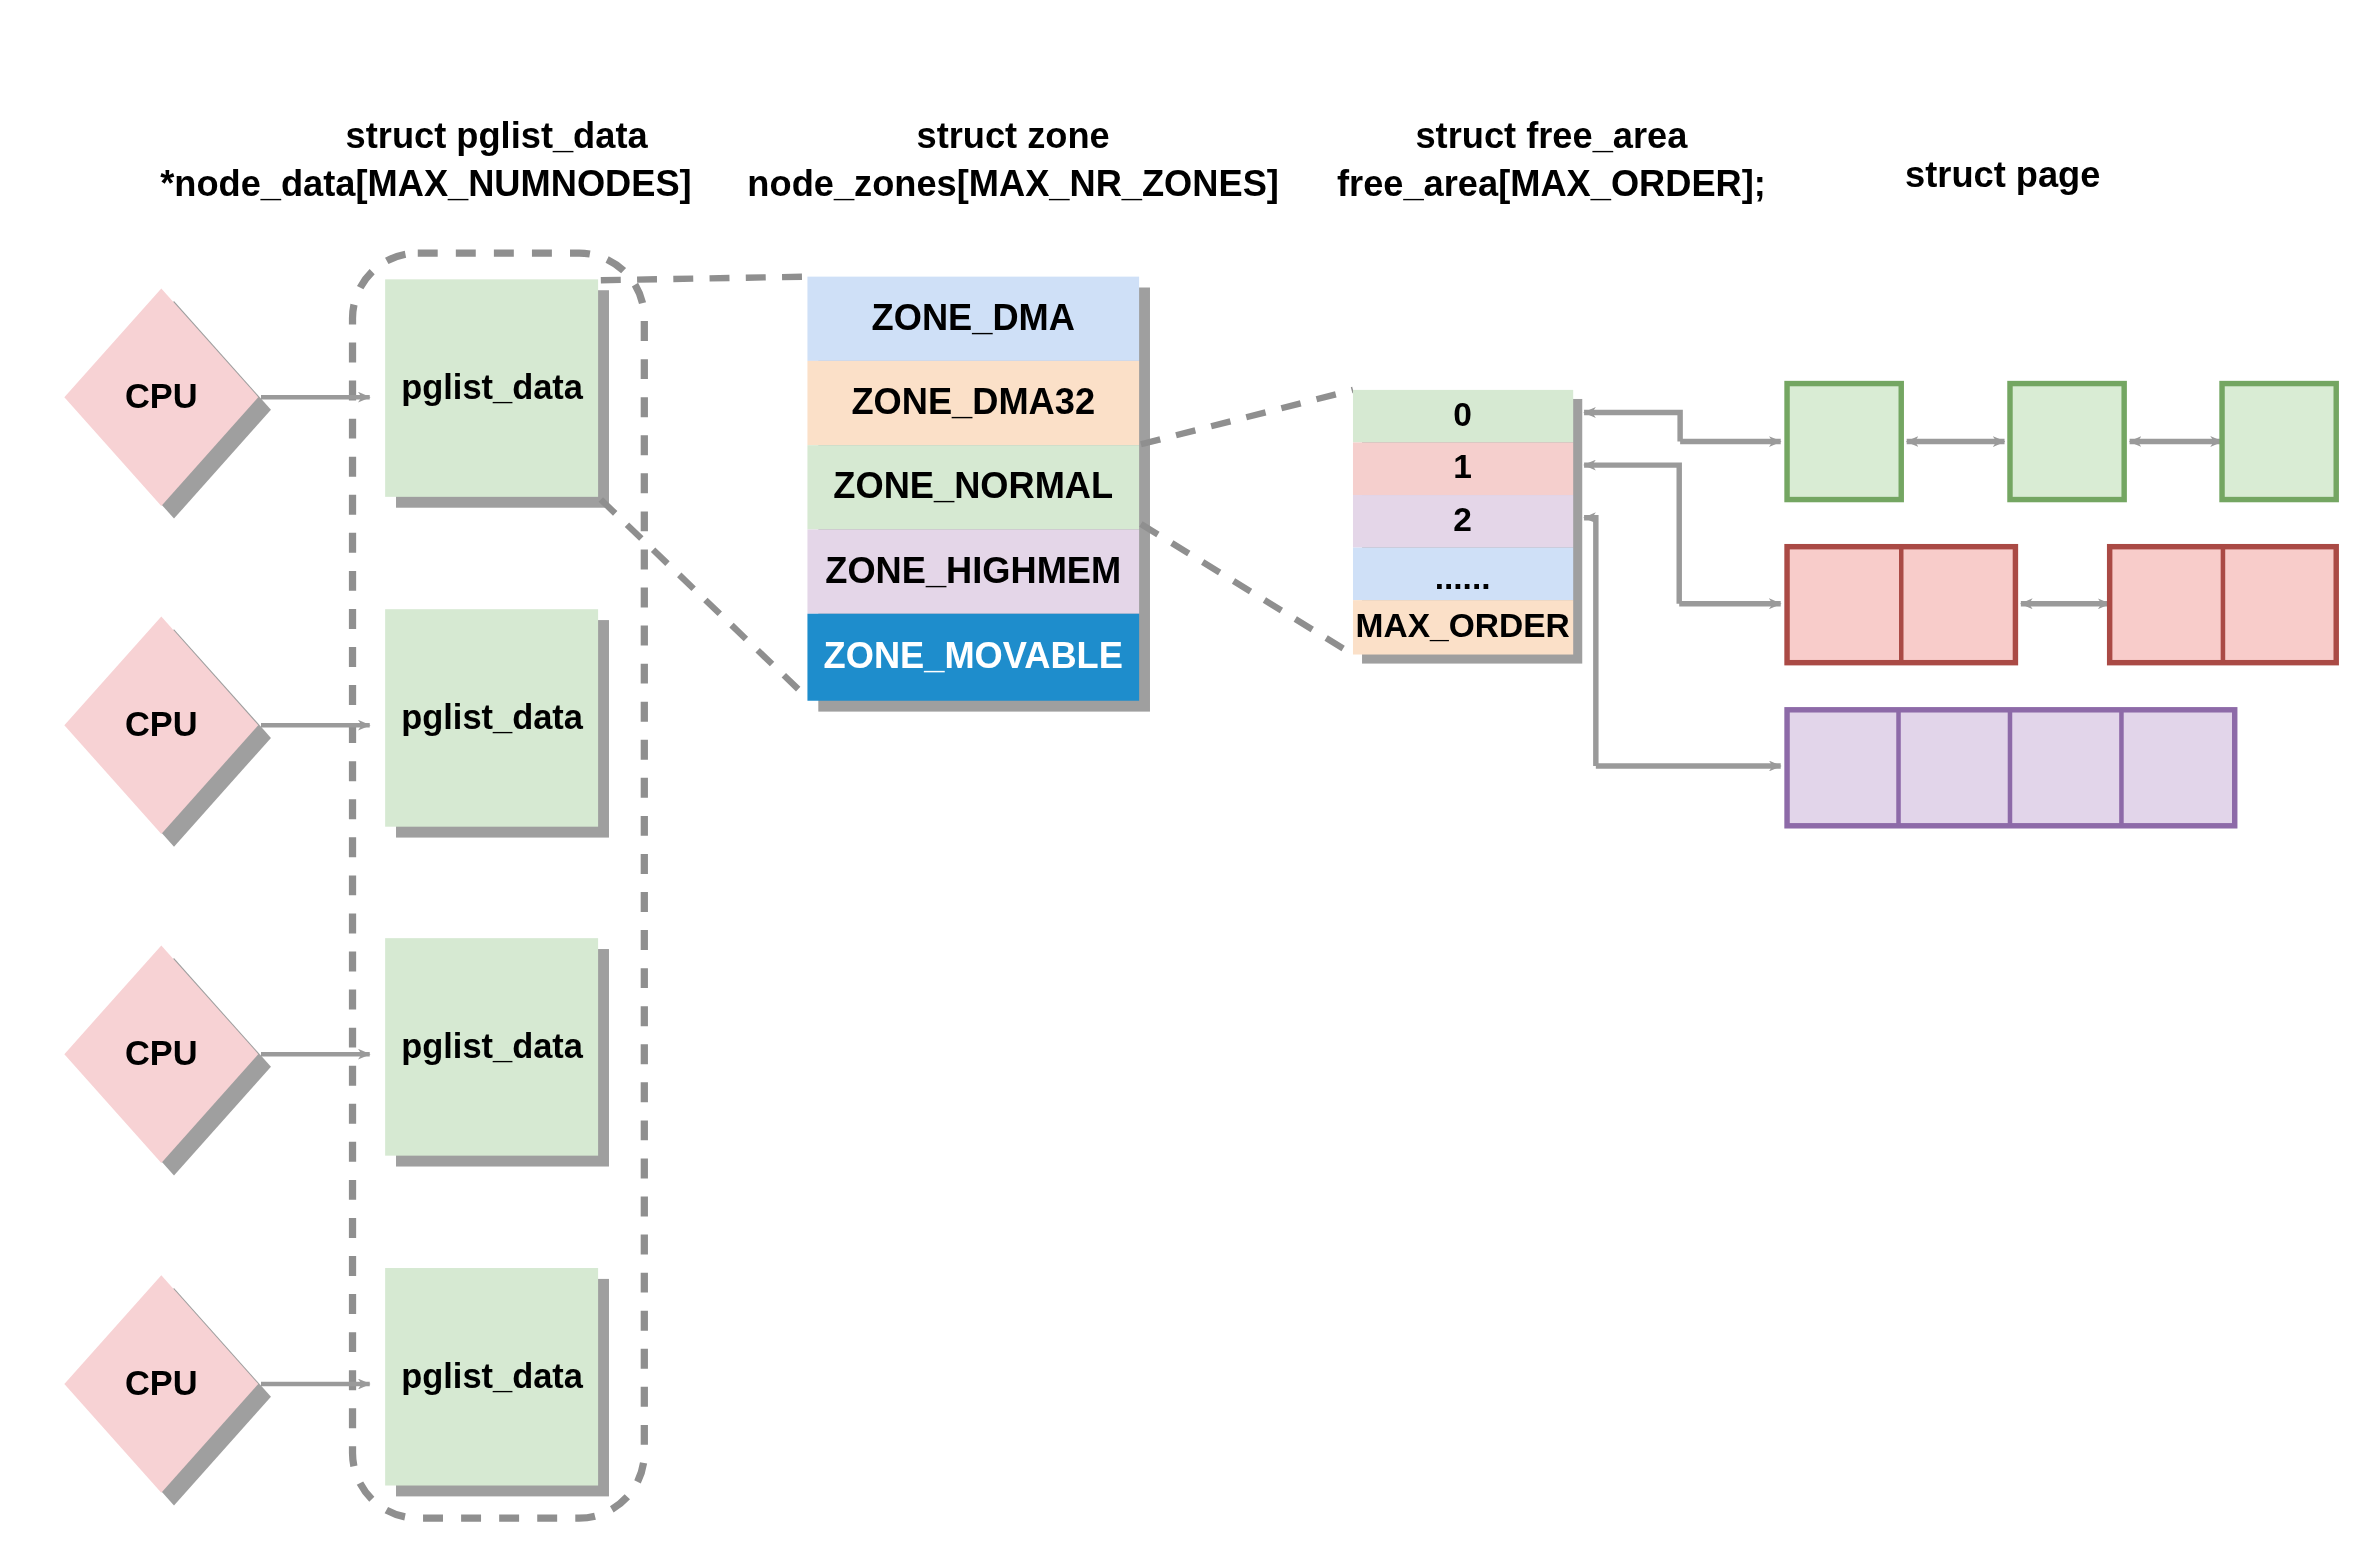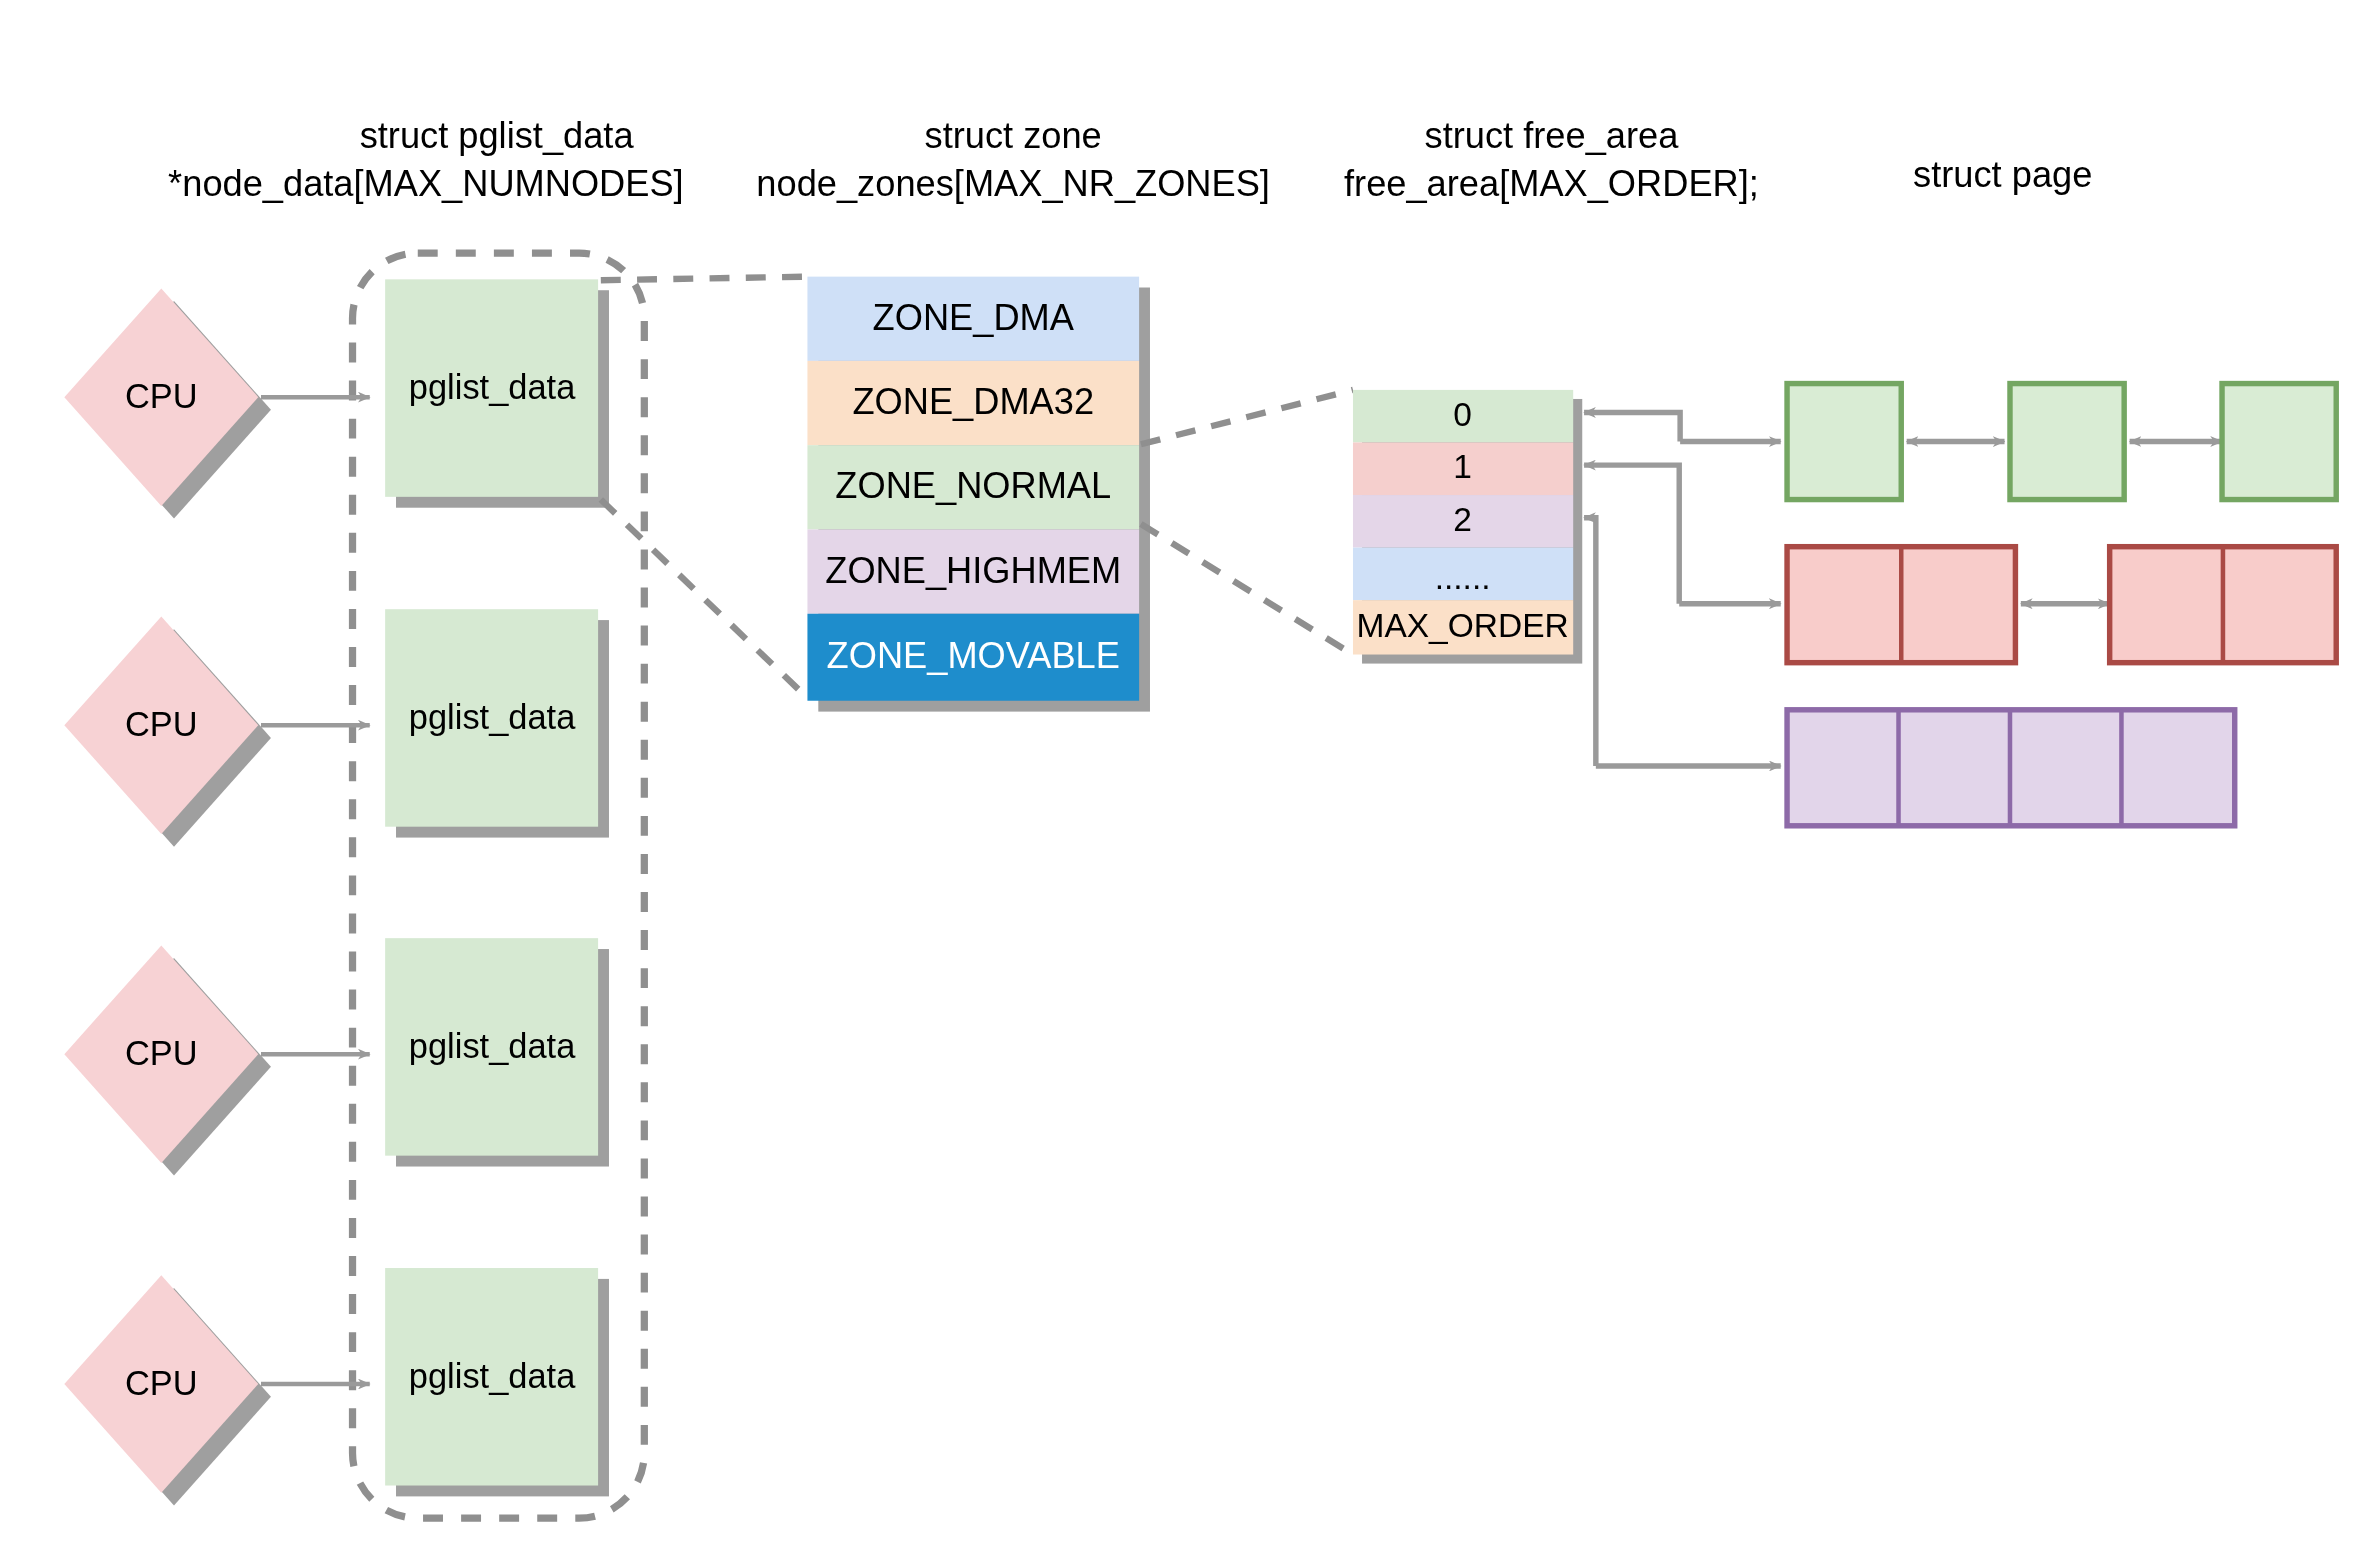--- a/index.html
+++ b/index.html
@@ -11,20 +11,21 @@
     width: 2377px;
     height: 1551px;
     font-family: "Liberation Sans", sans-serif;
     overflow: hidden;
   }
   #stage {
     position: relative;
     width: 2377px;
     height: 1097px;
     background: #ffffff;
+    font-weight: bold;
   }
   #stage svg {
     position: absolute;
     top: 0;
     left: 0;
   }
   .hdr {
     font-family: "Liberation Sans", sans-serif;
     font-size: 40px;
     fill: #000000;

